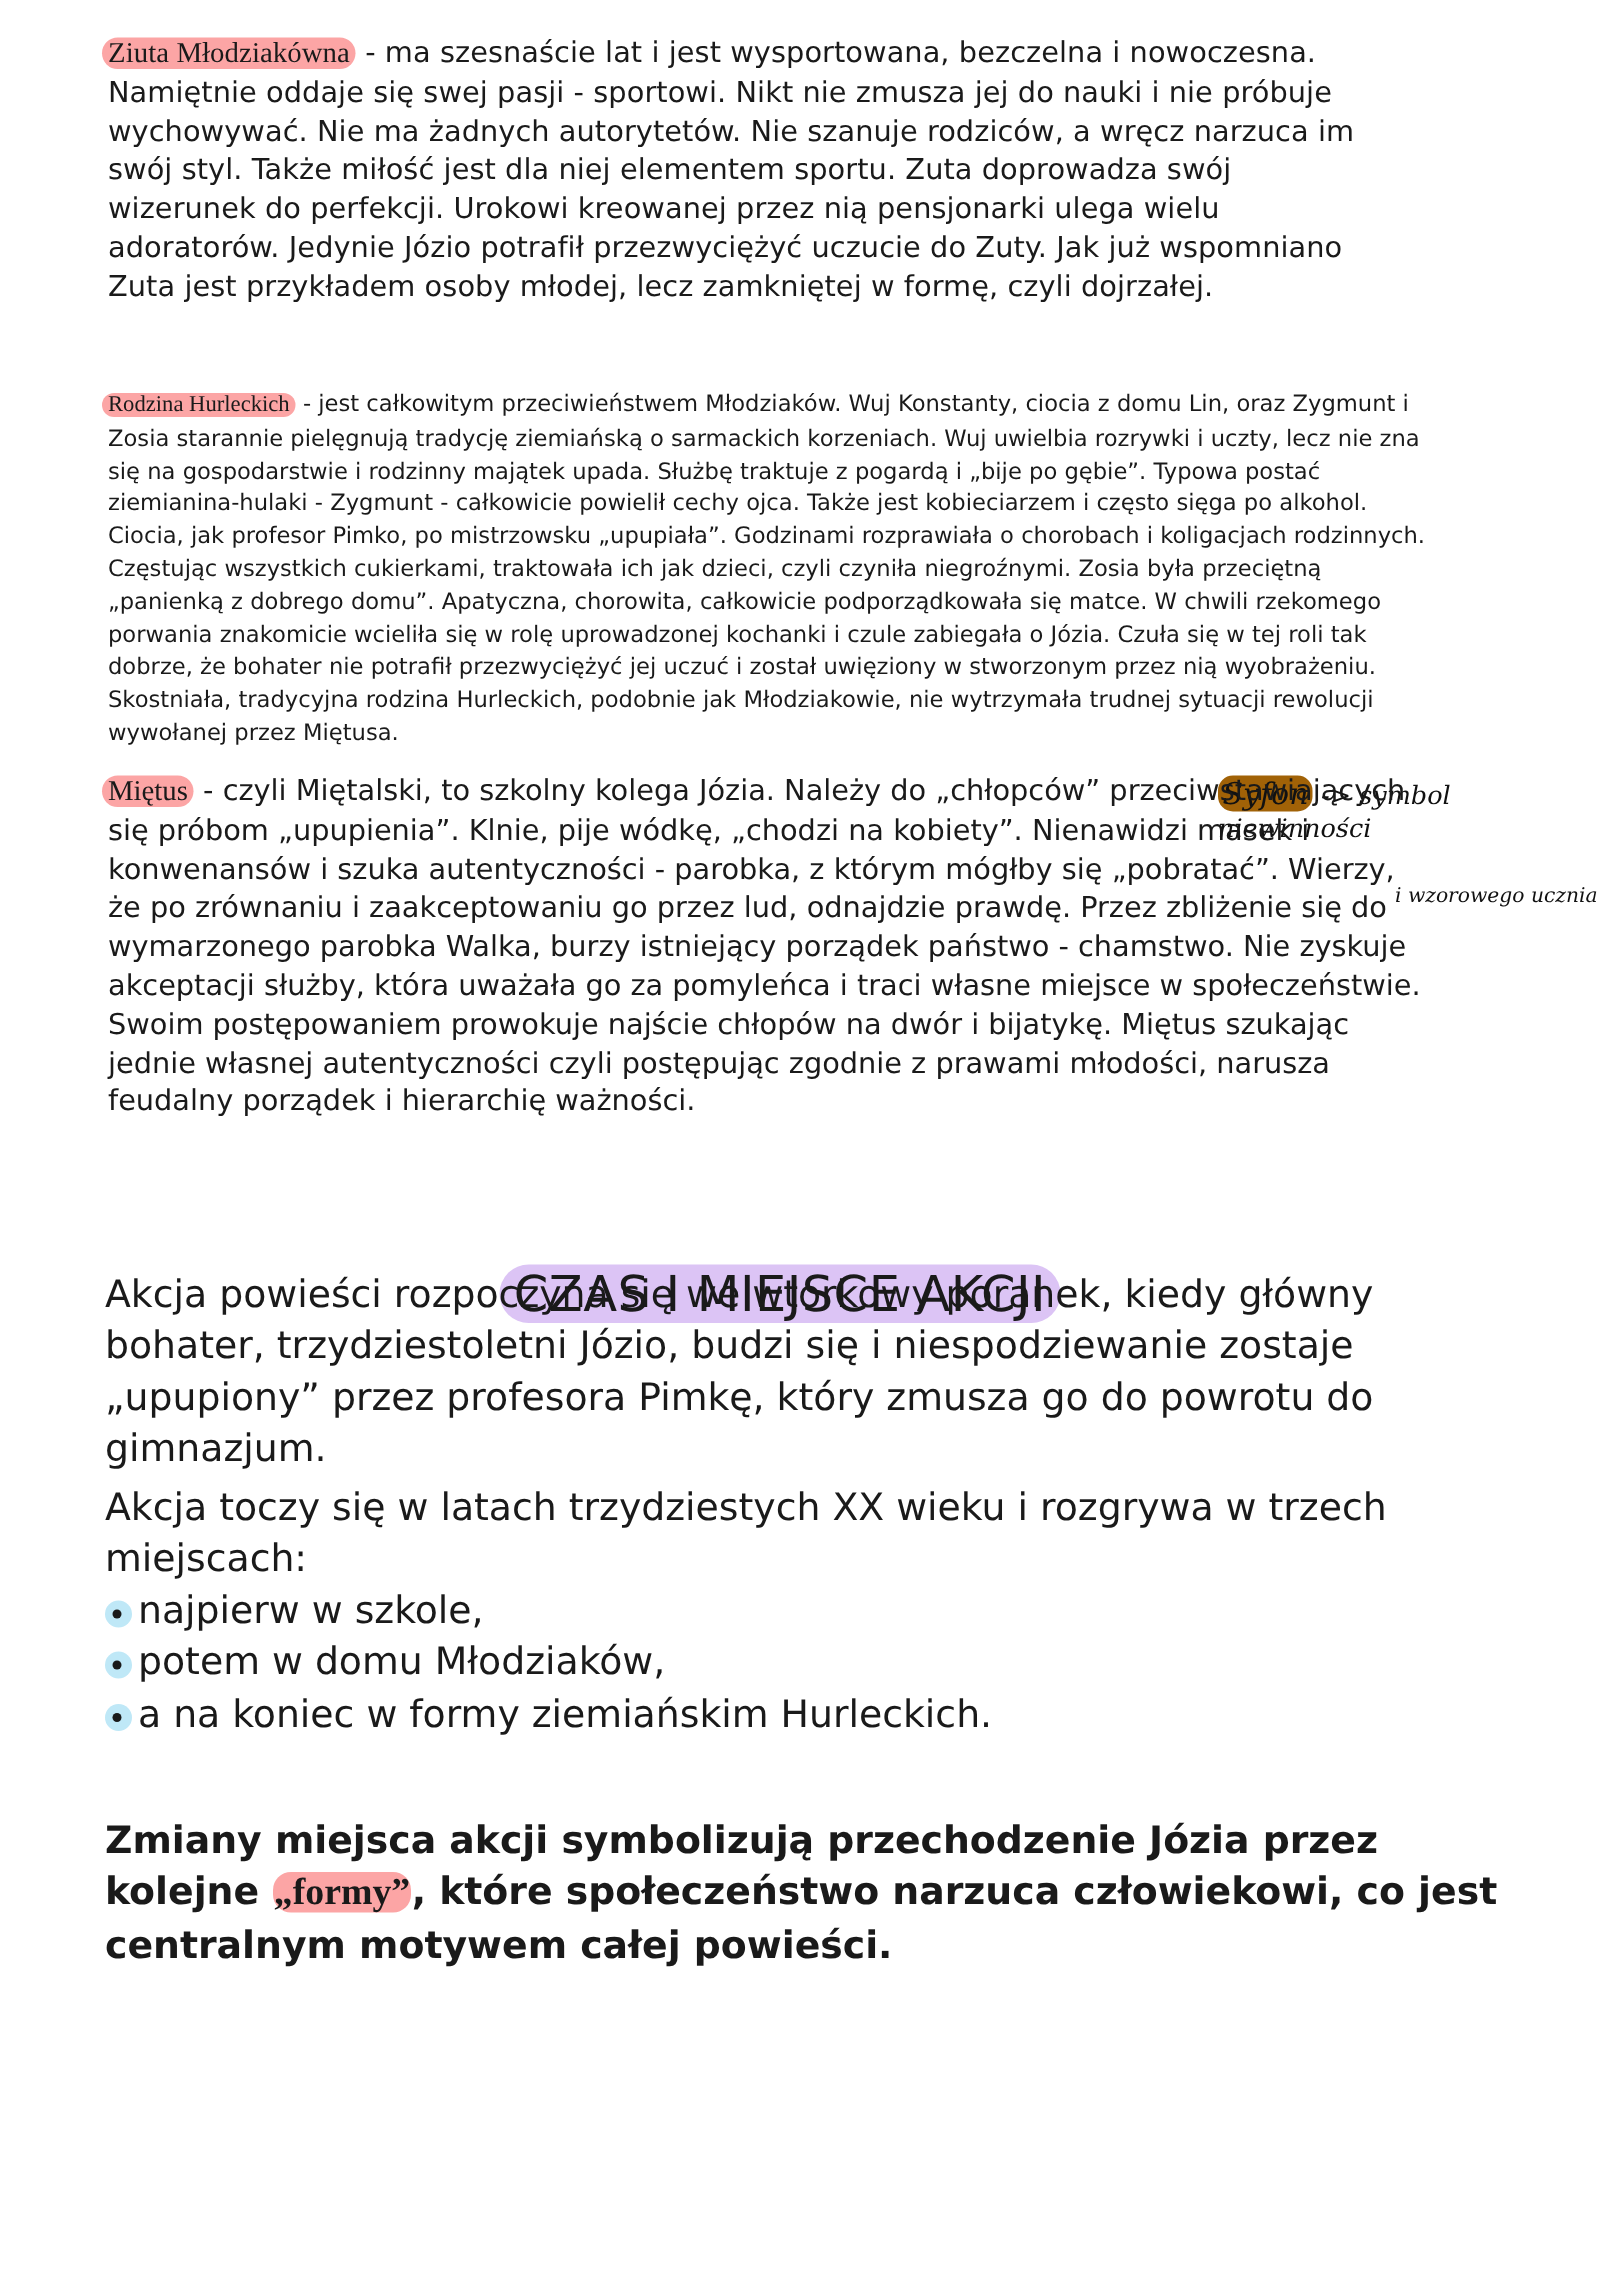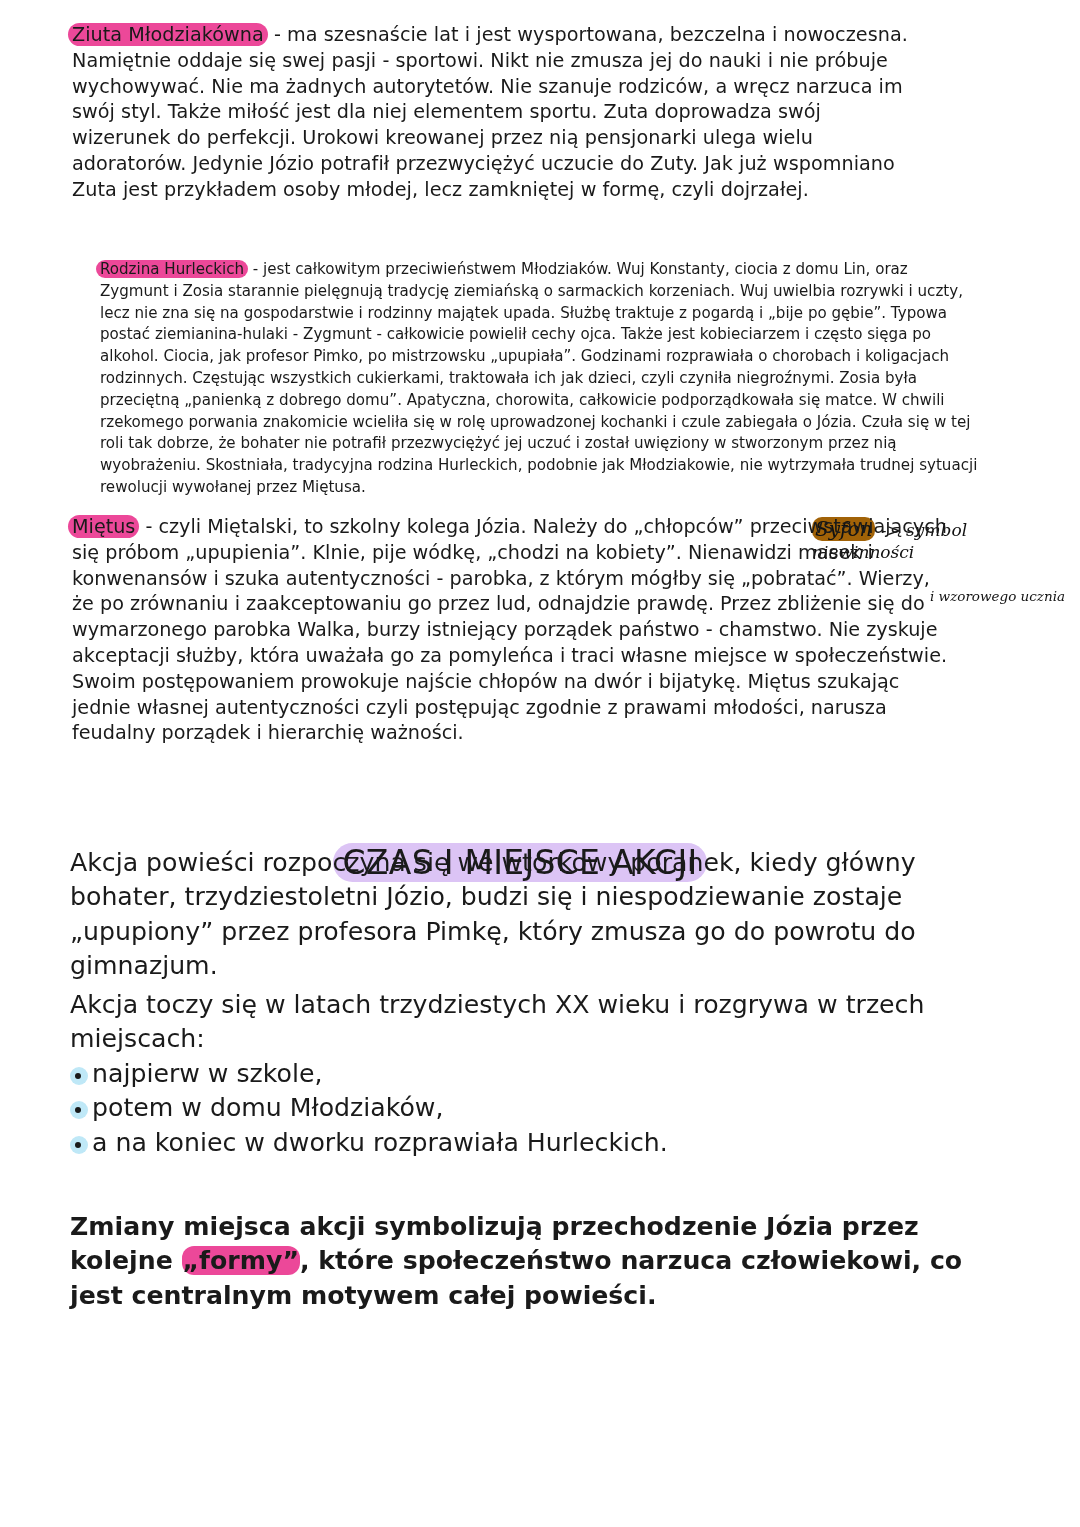--- a/index.html
+++ b/index.html
@@ -2,38 +2,39 @@
 <html><head>
   <meta charset="utf-8">
   <style>
     html, body { margin: 0; padding: 0; background: #ffffff; }
     body {
       width: 1080px; height: 1527px; position: relative; overflow: hidden;
       color: #1a1a1a;
       font-family: "DejaVu Sans", sans-serif;
     }
     .hl-blue {
-      background: #ec4899;
+      background: #fca5a5;
       border-radius: 12px;
       padding: 0 4px 0 4px;
       margin-left: -4px;
+      font-family: Liberation Serif, serif;
     }
     .hl-purple {
       background: #dcc4f5;
       border-radius: 22px;
       padding: 0 10px;
     }
     .block { position: absolute; left: 72px; }
     .p1 {
       top: 22px; width: 840px;
       font-size: 19.2px; line-height: 25.8px; letter-spacing: 0.05px;
     }
     .p2 {
       top: 259px; width: 880px;
-      font-size: 15.1px; line-height: 21.8px; margin-left: 28px;
+      font-size: 15.1px; line-height: 21.8px;
     }
     .p3 {
       top: 514px; width: 880px;
       font-size: 19.2px; line-height: 25.8px;
     }
     .p p { margin: 0; }
     .annot {
       position: absolute; left: 812px; top: 518px; width: 260px;
       font-family: "DejaVu Serif", serif; font-style: italic;
       color: #111; font-size: 17px; line-height: 22px;
@@ -91,19 +92,19 @@
   <span class="hl-purple">CZAS I MIEJSCE AKCJI</span>
 </div>
 
 <div class="big b1">Akcja powieści rozpoczyna się we wtorkowy poranek, kiedy główny bohater, trzydziestoletni Józio, budzi się i niespodziewanie zostaje „upupiony” przez profesora Pimkę, który zmusza go do powrotu do gimnazjum.</div>
 
 <div class="big b2">
   <p>Akcja toczy się w latach trzydziestych XX wieku i rozgrywa w trzech miejscach:</p>
   <ul class="bullets">
     <li><span class="dot"></span><span>najpierw w szkole,</span></li>
     <li><span class="dot"></span><span>potem w domu Młodziaków,</span></li>
-    <li><span class="dot"></span><span>a na koniec w dworku rozprawiała Hurleckich.</span></li>
+    <li><span class="dot"></span><span>a na koniec w formy ziemiańskim Hurleckich.</span></li>
   </ul>
 </div>
 
 <div class="big b3">
   <span>Zmiany miejsca akcji symbolizują przechodzenie Józia przez kolejne </span><span class="hl-blue">„formy”</span><span>, które społeczeństwo narzuca człowiekowi, co jest centralnym motywem całej powieści.</span>
 </div>
 
 </body></html>

